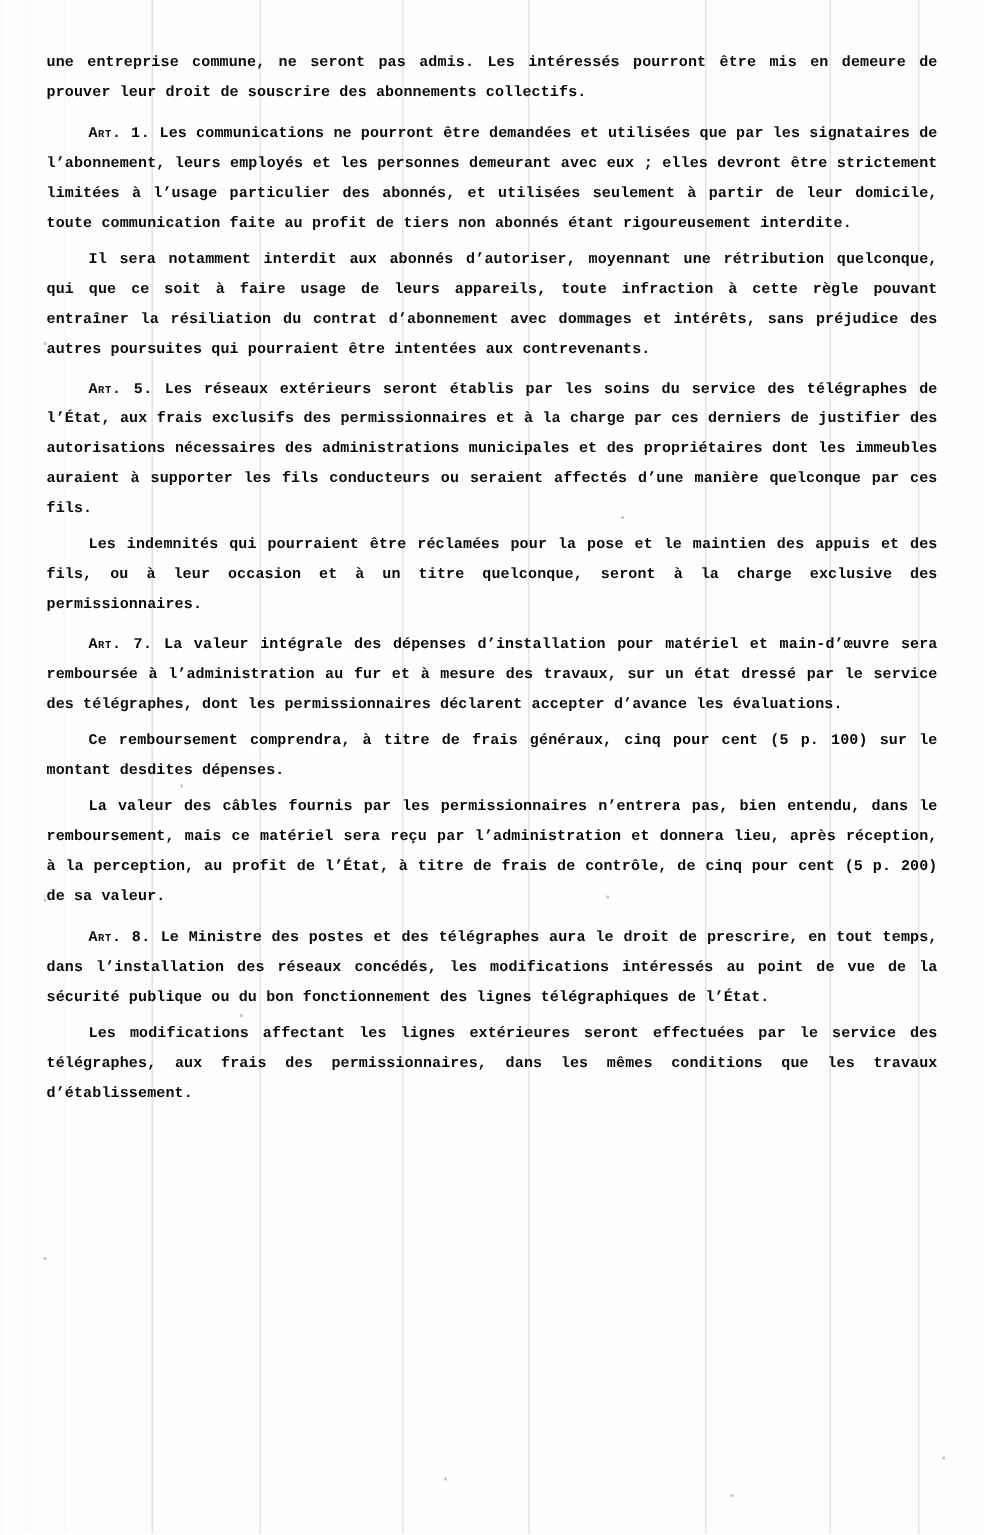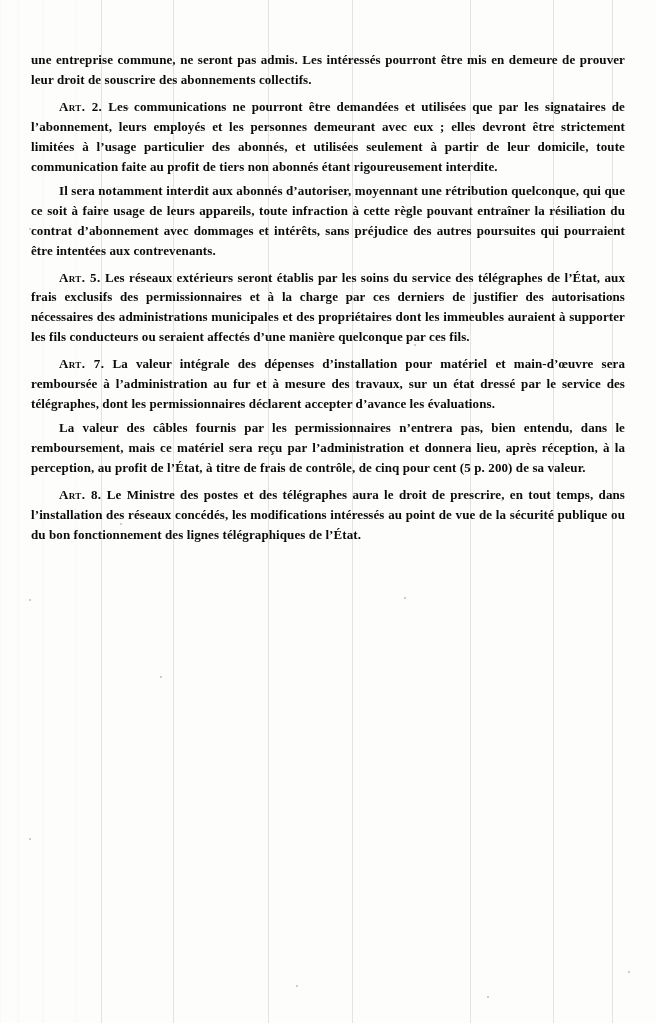--- a/index.html
+++ b/index.html
@@ -30,24 +30,24 @@
   .scan-noise {
     position: absolute;
     inset: 0;
     pointer-events: none;
     opacity: 0.5;
   }
 
   .text-block {
     position: absolute;
     left: 31px;
-    top: 50px;
+    top: 33px;
     width: 594px;
-    font-family: Liberation Serif, serif;
-    font-size: 13px;
+    font-family: Liberation Mono, monospace;
+    font-size: 10px;
     line-height: 19.95px;
     color: #0b0b0b;
     text-align: justify;
     text-justify: inter-word;
     font-weight: 700;
     letter-spacing: 0.1px;
     -webkit-font-smoothing: none;
   }
 
   p.para {
@@ -108,45 +108,54 @@
     </g>
   </svg>
 
   <div class="text-block">
 
     <p class="para cont">
       <span>une entreprise commune, ne seront pas admis. Les intéressés pourront être mis en demeure de prouver leur droit de souscrire des abonnements collectifs.</span>
     </p>
 
     <p class="para article-start">
-      <span class="art-label">Art. 2.</span>
+      <span class="art-label">Art. 1.</span>
       <span>Les communications ne pourront être demandées et utilisées que par les signataires de l’abonnement, leurs employés et les personnes demeurant avec eux ; elles devront être strictement limitées à l’usage particulier des abonnés, et utilisées seulement à partir de leur domicile, toute communication faite au profit de tiers non abonnés étant rigoureusement interdite.</span>
     </p>
 
     <p class="para space-before">
       <span>Il sera notamment interdit aux abonnés d’autoriser, moyennant une rétribution quelconque, qui que ce soit à faire usage de leurs appareils, toute infraction à cette règle pouvant entraîner la résiliation du contrat d’abonnement avec dommages et intérêts, sans préjudice des autres poursuites qui pourraient être intentées aux contrevenants.</span>
     </p>
 
 
     <p class="para article-start">
       <span class="art-label">Art. 5.</span>
       <span>Les réseaux extérieurs seront établis par les soins du service des télégraphes de l’État, aux frais exclusifs des permissionnaires et à la charge par ces derniers de justifier des autorisations nécessaires des administrations municipales et des propriétaires dont les immeubles auraient à supporter les fils conducteurs ou seraient affectés d’une manière quelconque par ces fils.</span>
     </p>
 
+    <p class="para space-before">
+      <span>Les indemnités qui pourraient être réclamées pour la pose et le maintien des appuis et des fils, ou à leur occasion et à un titre quelconque, seront à la charge exclusive des permissionnaires.</span>
+    </p>
 
     <p class="para article-start">
       <span class="art-label">Art. 7.</span>
       <span>La valeur intégrale des dépenses d’installation pour matériel et main-d’œuvre sera remboursée à l’administration au fur et à mesure des travaux, sur un état dressé par le service des télégraphes, dont les permissionnaires déclarent accepter d’avance les évaluations.</span>
     </p>
 
+    <p class="para space-before">
+      <span>Ce remboursement comprendra, à titre de frais généraux, cinq pour cent (5 p. 100) sur le montant desdites dépenses.</span>
+    </p>
 
     <p class="para space-before">
       <span>La valeur des câbles fournis par les permissionnaires n’entrera pas, bien entendu, dans le remboursement, mais ce matériel sera reçu par l’administration et donnera lieu, après réception, à la perception, au profit de l’État, à titre de frais de contrôle, de cinq pour cent (5 p. 200) de sa valeur.</span>
     </p>
 
     <p class="para article-start">
       <span class="art-label">Art. 8.</span>
       <span>Le Ministre des postes et des télégraphes aura le droit de prescrire, en tout temps, dans l’installation des réseaux concédés, les modifications intéressés au point de vue de la sécurité publique ou du bon fonctionnement des lignes télégraphiques de l’État.</span>
     </p>
 
+    <p class="para space-before">
+      <span>Les modifications affectant les lignes extérieures seront effectuées par le service des télégraphes, aux frais des permissionnaires, dans les mêmes conditions que les travaux d’établissement.</span>
+    </p>
 
   </div>
 </div>
 
 </body></html>

